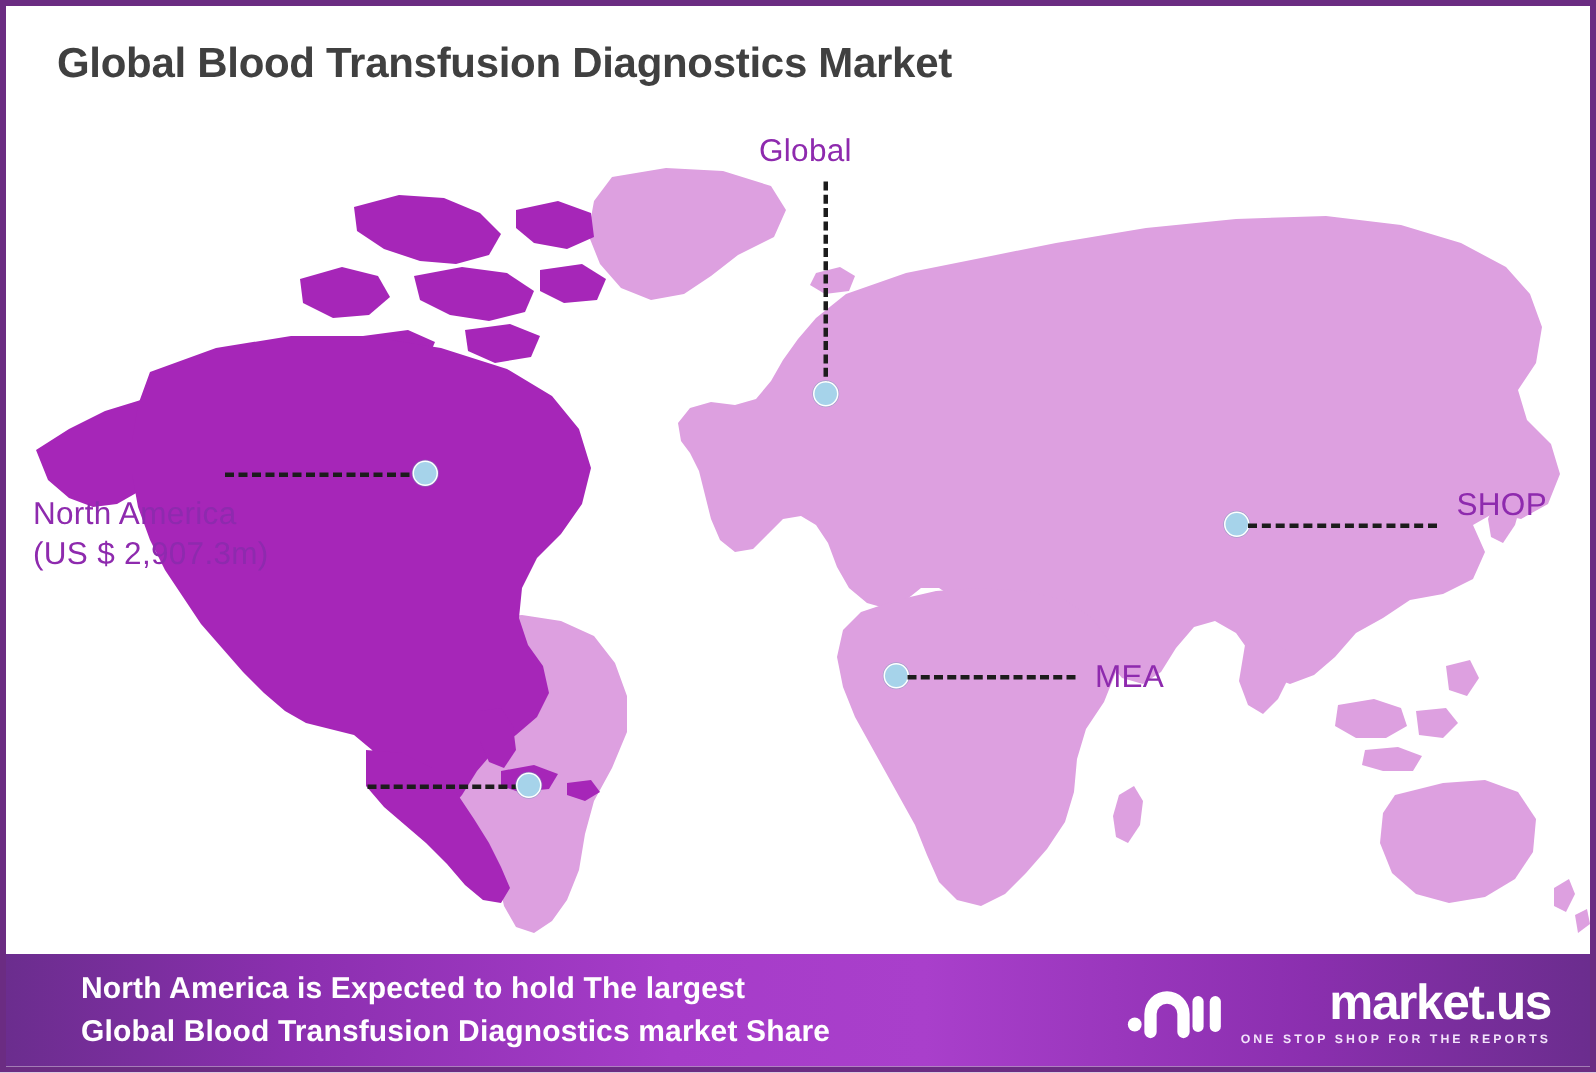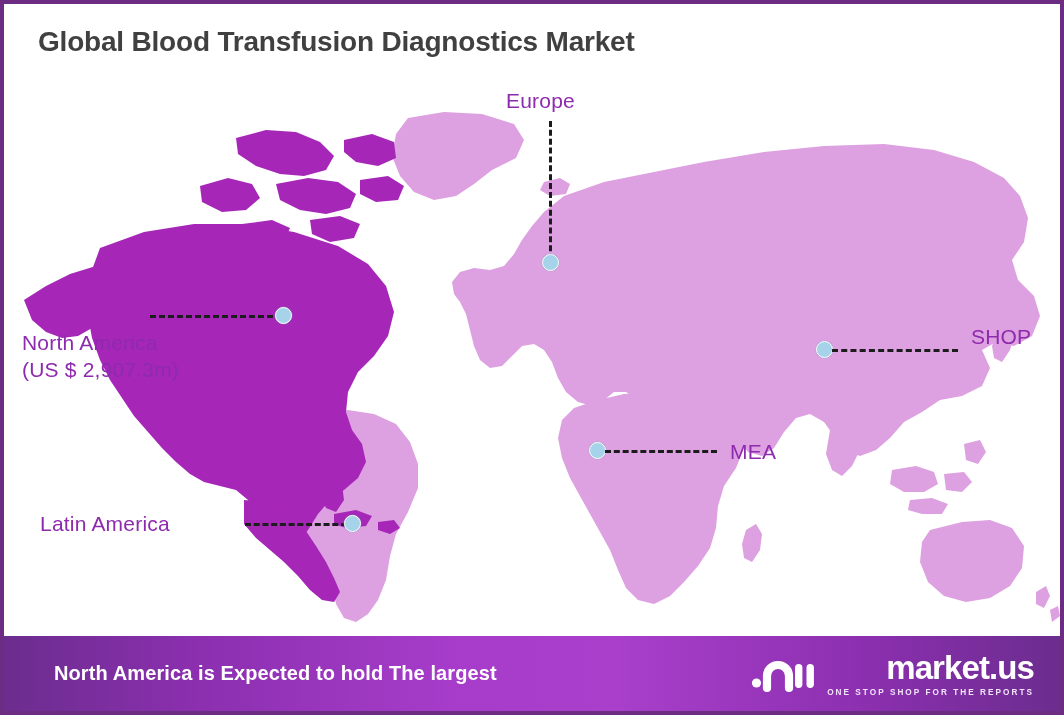--- a/index.html
+++ b/index.html
@@ -210,47 +210,45 @@
   <div class="overlay">
 
     <div class="dash-h" style="left:146px; top:311px; width:132px;"></div>
     <div class="marker" style="left:271px; top:303px;"></div>
     <div class="region-label" style="left:18px; top:326px;">
       <span>North America</span>
       <span class="sub">(US $ 2,907.3m)</span>
     </div>
 
     <div class="region-label" style="left:502px; top:84px;">
-      <span>Europe</span>
+      <span>Global</span>
     </div>
     <div class="dash-v" style="left:545px; top:117px; height:139px;"></div>
     <div class="marker" style="left:538px; top:250px;"></div>
 
     <div class="marker" style="left:812px; top:337px;"></div>
     <div class="dash-h" style="left:828px; top:345px; width:126px;"></div>
     <div class="region-label" style="left:967px; top:320px;">
       <span>SHOP</span>
     </div>
 
     <div class="marker" style="left:585px; top:438px;"></div>
     <div class="dash-h" style="left:601px; top:446px; width:112px;"></div>
     <div class="region-label" style="left:726px; top:435px;text-align:right;">
       <span>MEA</span>
     </div>
 
-    <div class="region-label" style="left:36px; top:507px;">
-      <span>Latin America</span>
-    </div>
     <div class="dash-h" style="left:241px; top:519px; width:102px;"></div>
     <div class="marker" style="left:340px; top:511px;"></div>
   </div>
 
   <div class="banner">
     <div class="banner-text">
       <div>North America is Expected to hold The largest</div>
+      <div>Global Blood Transfusion Diagnostics market Share</div>
     </div>
 
     <div class="logo">
       <svg class="logo-mark" viewBox="0 0 66 44">
         <circle cx="5.5" cy="31" r="4.6" fill="#ffffff"></circle>
         <path d="M16 36 L16 24 A11 11 0 0 1 38 24 L38 36" fill="none" stroke="#ffffff" stroke-width="8.2" stroke-linecap="round"></path>
         <rect x="44" y="12" width="7.4" height="24" rx="3.7" fill="#ffffff"></rect>
         <rect x="55.5" y="12" width="7.4" height="24" rx="3.7" fill="#ffffff"></rect>
       </svg>
       <div class="logo-text-block">

